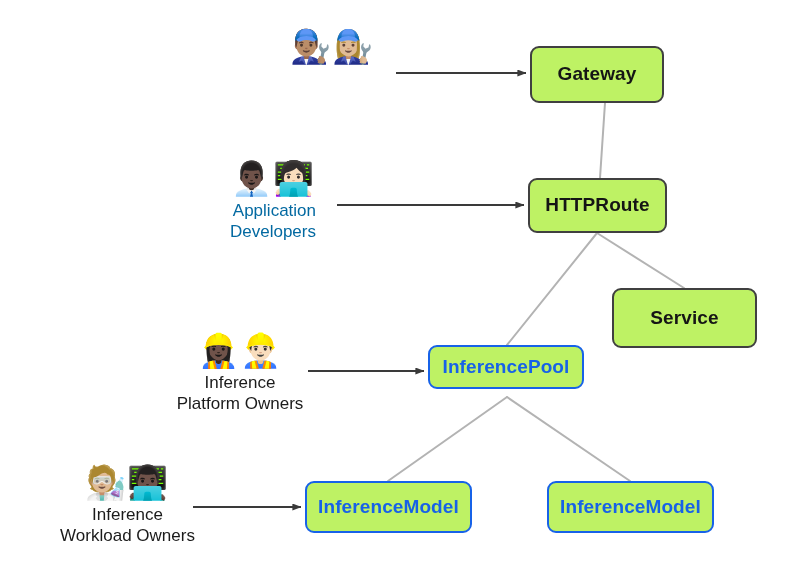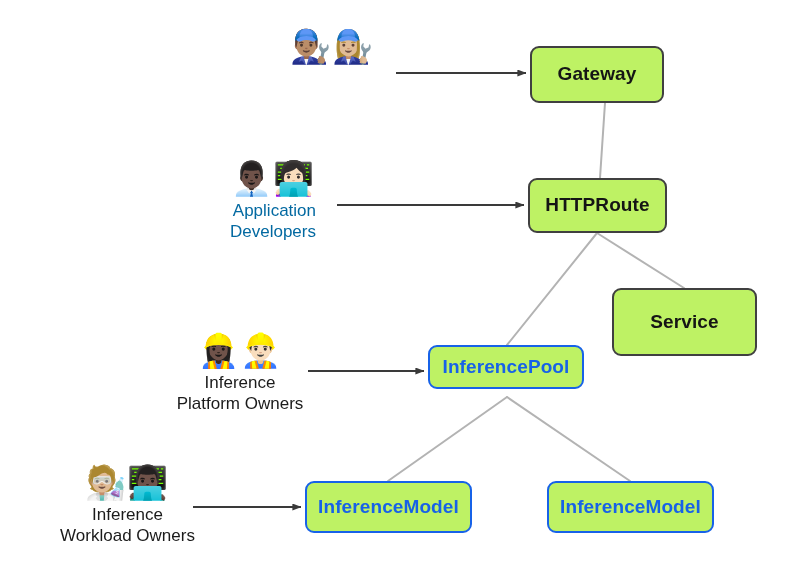--- a/index.html
+++ b/index.html
@@ -108,21 +108,21 @@
       </g>
   </svg>
 
   <div id="node-layer">
       <div class="node std" style="left: 530px; top: 46px; width: 134px; height: 57px; border-color: rgb(64, 64, 64);">
         <span class="node-label" style="color: rgb(21, 21, 21);">Gateway</span>
       </div>
       <div class="node std" style="left: 528px; top: 178px; width: 139px; height: 55px; border-color: rgb(64, 64, 64);">
         <span class="node-label" style="color: rgb(21, 21, 21);">HTTPRoute</span>
       </div>
-      <div class="node std" style="left: 612px; top: 288px; width: 145px; height: 68px; border-color: rgb(64, 64, 64);">
+      <div class="node std" style="left: 612px; top: 288px; width: 145px; height: 60px; border-color: rgb(64, 64, 64);">
         <span class="node-label" style="color: rgb(21, 21, 21);">Service</span>
       </div>
       <div class="node accent" style="left: 428px; top: 345px; width: 156px; height: 44px; border-color: rgb(23, 98, 232);">
         <span class="node-label" style="color: rgb(23, 98, 232);">InferencePool</span>
       </div>
       <div class="node accent" style="left: 305px; top: 481px; width: 167px; height: 52px; border-color: rgb(23, 98, 232);">
         <span class="node-label" style="color: rgb(23, 98, 232);">InferenceModel</span>
       </div>
       <div class="node accent" style="left: 547px; top: 481px; width: 167px; height: 52px; border-color: rgb(23, 98, 232);">
         <span class="node-label" style="color: rgb(23, 98, 232);">InferenceModel</span>

